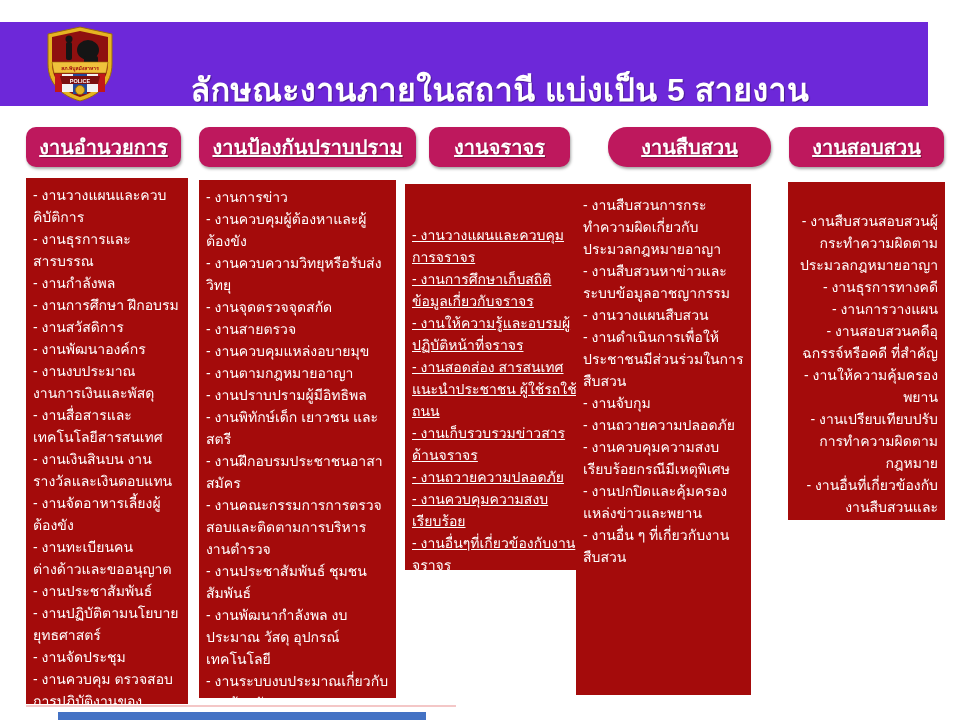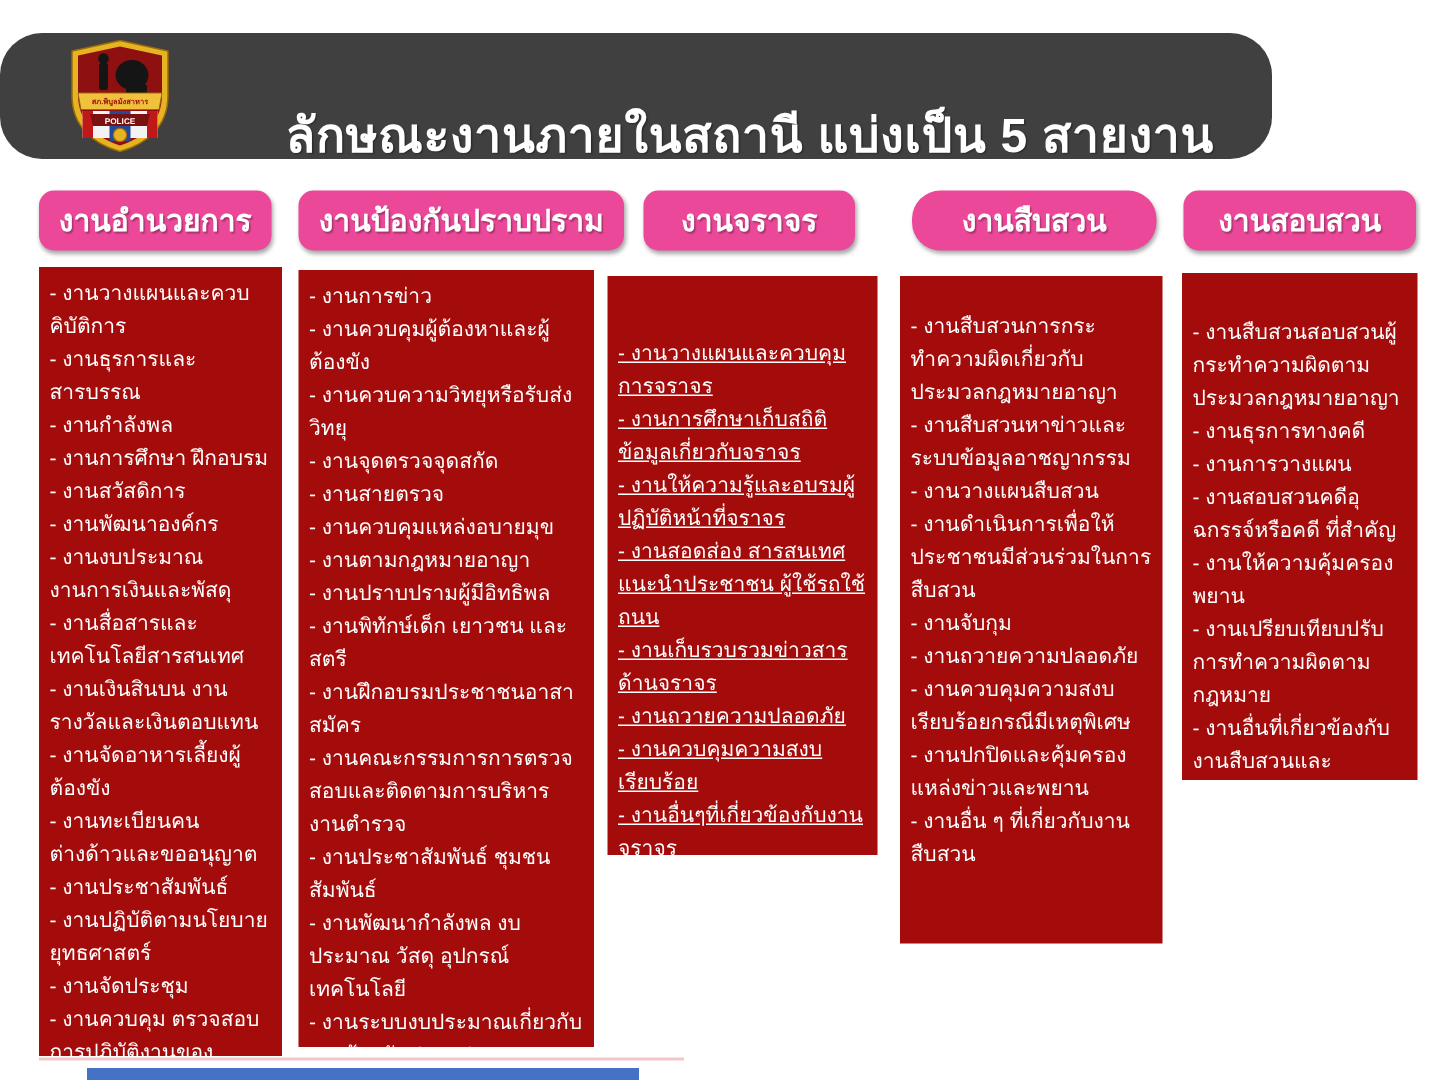--- a/index.html
+++ b/index.html
@@ -1,50 +1,50 @@
 <!DOCTYPE html>
 <html><head>
 <meta charset="utf-8">
 <style>
   html,body{margin:0;padding:0;background:#ffffff;}
   .slide{
     position:relative;width:960px;height:720px;background:#ffffff;overflow:hidden;
     font-family:"Liberation Sans",sans-serif;
   }
   .banner{
-    position:absolute;left:0;top:22px;width:848px;height:84px;background:#404040;border-radius:28px;
+    position:absolute;left:0;top:22px;width:928px;height:84px;background:#6d28d9;
   }
   .badge{
     position:absolute;left:44px;top:26px;width:72px;height:76px;
   }
   .title{
     position:absolute;left:120px;top:52px;width:760px;text-align:center;
     color:#ffffff;font-size:32px;font-weight:bold;line-height:1;letter-spacing:0.5px;
     text-shadow:1px 1px 1px rgba(0,0,0,0.35);
   }
   .pill{
-    position:absolute;top:127px;height:40px;background:#ec4899;border-radius:10px;
+    position:absolute;top:127px;height:40px;background:#be185d;border-radius:10px;
     color:#ffffff;font-weight:bold;font-size:20px;display:flex;align-items:center;justify-content:center;
-    box-shadow:1px 2px 3px rgba(0,0,0,0.35);text-shadow:1px 1px 1px rgba(0,0,0,0.3);
+    box-shadow:1px 2px 3px rgba(0,0,0,0.35);text-shadow:1px 1px 1px rgba(0,0,0,0.3);text-decoration:underline;
   }
   .pill1{left:26px;width:155px;}
   .pill2{left:199px;width:217px;}
   .pill3{left:429px;width:141px;}
   .pill4{left:608px;width:163px;border-radius:19px;}
   .pill5{left:789px;width:155px;}
   .box{
     position:absolute;background:#a40b0b;color:#ffffff;font-size:14px;line-height:22px;
     padding:6px 7px;box-sizing:border-box;overflow:hidden;
   }
   .box .item{overflow-wrap:anywhere;}
   .box1{left:26px;top:178px;width:162px;height:526px;}
   .box2{left:199px;top:180px;width:197px;height:518px;}
   .box3{left:405px;top:184px;width:180px;height:386px;padding-top:40px;text-decoration:underline;}
-  .box4{left:600px;top:184px;width:175px;height:445px;padding-top:22px;}
-  .box5{left:788px;top:182px;width:157px;height:338px;padding-top:28px;}
+  .box4{left:576px;top:184px;width:175px;height:511px;padding-top:10px;}
+  .box5{left:788px;top:182px;width:157px;height:338px;padding-top:28px;text-align:right;}
   .divider-line{
     position:absolute;left:26px;top:705px;width:430px;height:2px;background:#f4c7c7;
   }
   .bottom-bar{
     position:absolute;left:58px;top:712px;width:368px;height:8px;background:#4472c4;
   }
 </style>
 </head>
 <body>
 

